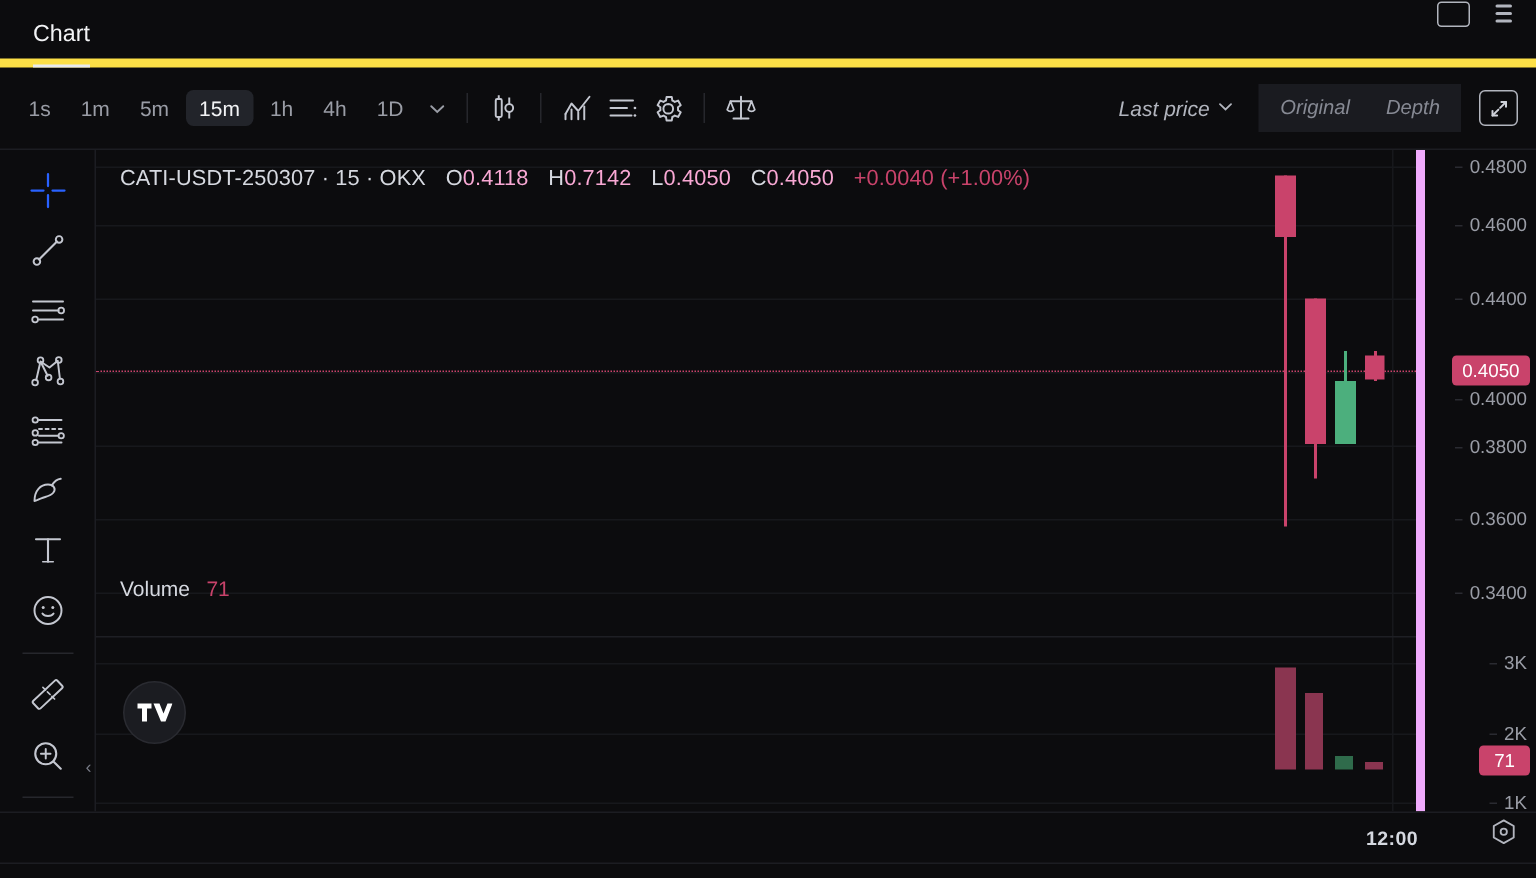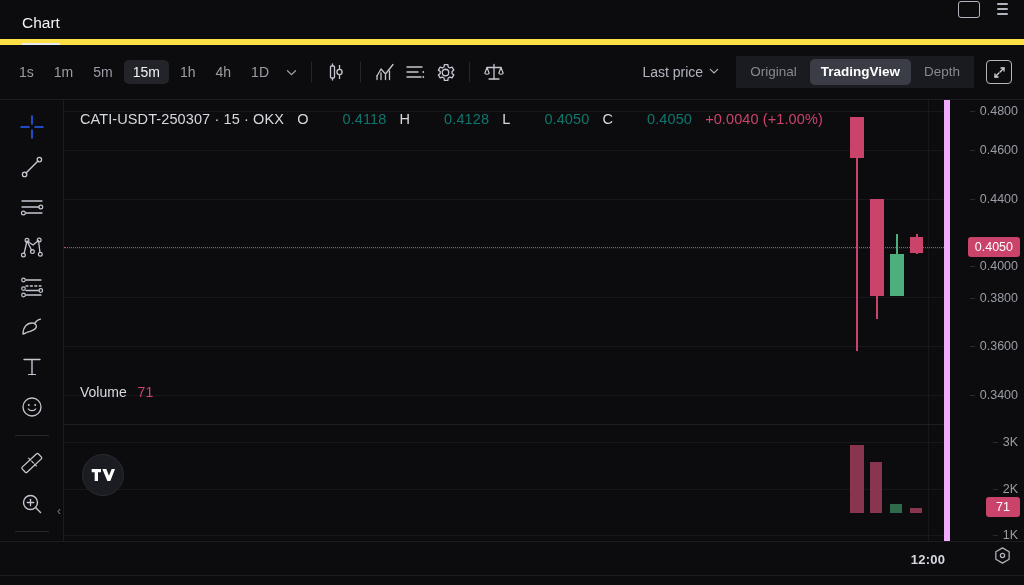--- a/index.html
+++ b/index.html
@@ -62,21 +62,21 @@
     width:18px;height:18px;display:inline-flex;align-items:center;justify-content:center;
     cursor:pointer; margin:0 2px;
   }
   .chev svg{display:block;}
   .vsep{ width:1px; height:20px; background:#26272c; margin:0 9px; }
   .ticon{
     width:30px;height:30px;display:flex;align-items:center;justify-content:center;
     cursor:pointer; border-radius:5px;
   }
   .ticon svg{display:block;}
-  .toolbar-right{ margin-left:auto; display:flex; align-items:center; gap:0; }
+  .toolbar-right{ margin-left:auto; display:flex; align-items:center; gap:0;font-style:italic; }
   .lastprice{
     font-size:14px; color:#b2b5be; display:flex; align-items:center; gap:5px;
     cursor:pointer; padding:5px 6px; border-radius:5px; margin-right:10px;
   }
   .segmented{
     display:flex; align-items:center; background:#1a1b20; border-radius:0;
     padding:3px; gap:2px; margin-right:12px;
   }
   .seg{
     font-size:13.5px; color:#868993; padding:5px 11px; border-radius:5px;
@@ -114,21 +114,21 @@
   .gridline-h{ position:absolute; left:0; right:0; height:1px; background:#17181c; }
   .gridline-v{ position:absolute; top:0; bottom:0; width:1px; background:#17181c; }
 
   .legend{
     position:absolute; left:16px; top:11px;
     font-size:14.5px; white-space:nowrap; letter-spacing:.1px;
   }
   .legend .sym{ color:#d6d9e0; }
   .legend .muted{ color:#d6d9e0; }
   .legend .lbl{ color:#d6d9e0; margin-left:9px; }
-  .legend .val{ color:#0f766e;padding-left:34px; }
+  .legend .val{ color:#f9a8d4; }
   .legend .chg{ color:#c9436b; margin-left:9px; }
 
   .vol-legend{
     position:absolute; left:16px; top:284px; font-size:14px;
   }
   .vol-legend .t{ color:#d6d9e0; }
   .vol-legend .v{ color:#c9436b; margin-left:7px; }
 
   .pane-sep{ position:absolute; left:0; right:0; top:272px; height:1px; background:#1e1f24; }
 
@@ -274,21 +274,20 @@
     <div class="lastprice">
       <span>Last price</span>
       <span>
         <svg width="12" height="12" viewBox="0 0 13 13">
             <path d="M2.5 4.8 L6.5 8.6 L10.5 4.8" fill="none" stroke="#b2b5be" stroke-width="1.3" stroke-linecap="round"></path>
           </svg>
       </span>
     </div>
     <div class="segmented">
       <div class="seg">Original</div>
-      <div class="seg active">TradingView</div>
       <div class="seg">Depth</div>
     </div>
     <div class="expand">
       <svg width="15" height="15" viewBox="0 0 16 16">
         <path d="M9.5 3.2 H12.8 V6.5" fill="none" stroke="#cfd2da" stroke-width="1.4" stroke-linecap="round" stroke-linejoin="round"></path>
         <path d="M6.5 12.8 H3.2 V9.5" fill="none" stroke="#cfd2da" stroke-width="1.4" stroke-linecap="round" stroke-linejoin="round"></path>
         <line x1="12.8" y1="3.2" x2="8.6" y2="7.4" stroke="#cfd2da" stroke-width="1.4" stroke-linecap="round"></line>
         <line x1="3.2" y1="12.8" x2="7.4" y2="8.6" stroke="#cfd2da" stroke-width="1.4" stroke-linecap="round"></line>
       </svg>
     </div>
@@ -407,21 +406,21 @@
 
     <div class="priceline" style="top:147px"></div>
 
     <div class="legend">
       <span class="sym">CATI-USDT-250307</span>
       <span class="muted">·</span>
       <span class="sym">15</span>
       <span class="muted">·</span>
       <span class="sym">OKX</span>
       <span class="lbl">O</span><span class="val">0.4118</span>
-      <span class="lbl">H</span><span class="val">0.4128</span>
+      <span class="lbl">H</span><span class="val">0.7142</span>
       <span class="lbl">L</span><span class="val">0.4050</span>
       <span class="lbl">C</span><span class="val">0.4050</span>
       <span class="chg">+0.0040 (+1.00%)</span>
     </div>
 
     <div class="vol-legend">
       <span class="t">Volume</span>
       <span class="v">71</span>
     </div>
 

